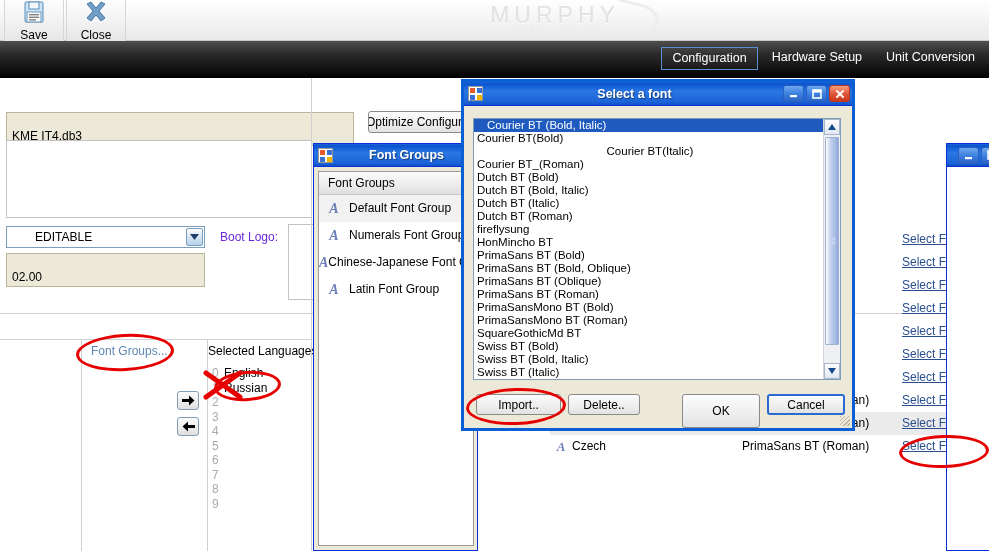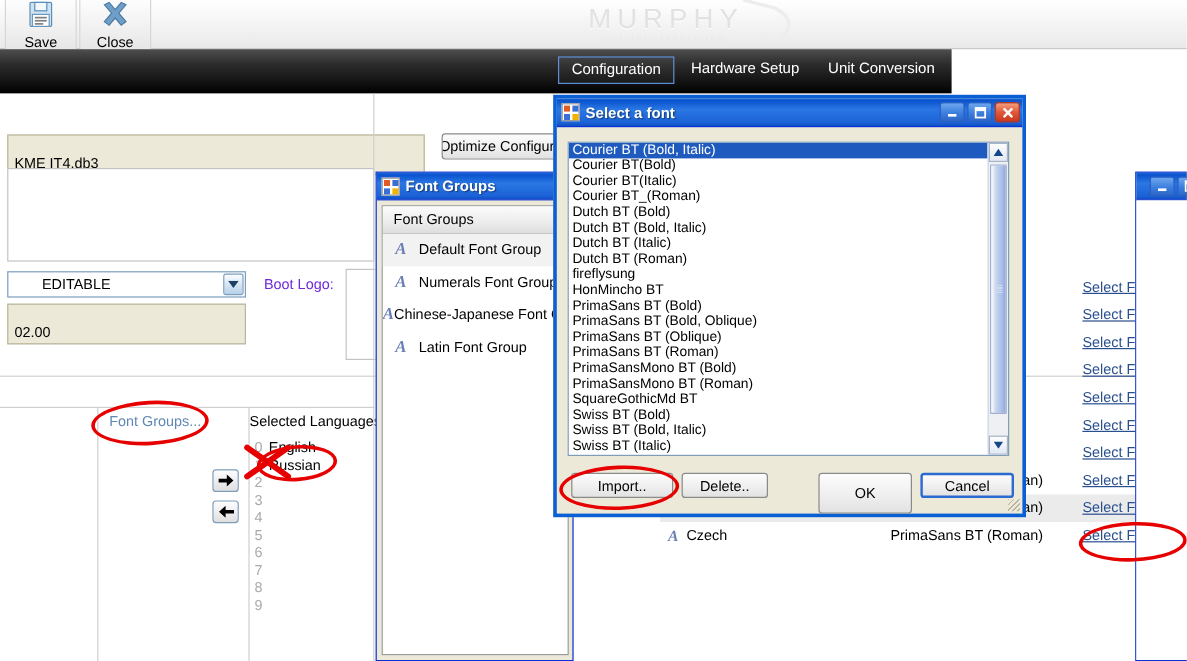--- a/index.html
+++ b/index.html
@@ -47,21 +47,21 @@
     font-family:"Liberation Serif", serif; margin-top:-2px;
   }
   .logo .swoosh{
     position:absolute; right:-4px; top:1px; width:46px; height:32px;
     border:3px solid #ededed; border-left-color:transparent; border-bottom-color:transparent;
     border-radius:0 60% 70% 0; transform:rotate(14deg);
   }
 
   
   .menubar {
-    position:absolute; left:0; top:41px; width:793px; height:37px;
+    position:absolute; left:0; top:41px; width:989px; height:37px;
     background:linear-gradient(#4e4e4e 0%, #2b2b2b 35%, #151515 70%, #000 100%);
   }
   .menubar .items { position:absolute; right:4px; top:6px; display:flex; gap:0; }
   .menu-item {
     color:#fff; font-size:12.5px; padding:3px 10px 4px; margin-left:4px;
     white-space:nowrap;
   }
   .menu-item.sel { border:1px solid #5d8fd6; background:rgba(255,255,255,.04); }
 
   
@@ -127,20 +127,21 @@
   .fg-lang { width:170px; }
   .fg-font { width:160px; }
   .fg-link { flex:1; text-align:left; }
 
   
   .xpwin { position:absolute; background:#ece9d8; border:1px solid #0831d9; }
   .xpwin .tbar {
     height:23px; background:linear-gradient(#1d67d7 0%, #0a53cf 8%, #2a77e4 40%, #1b62d6 88%, #0f4fc4 100%);
     display:flex; align-items:center; padding:0 2px 0 4px;
     border-bottom:1px solid #0831d9;
+    text-align:center;
   }
   .xpwin .tbar .ttl {
     color:#fff; font-weight:bold; font-size:12.5px; margin-left:5px;
     text-shadow:1px 1px 1px rgba(0,0,0,.45); flex:1; white-space:nowrap; overflow:hidden;
   }
   .wbtn {
     width:21px; height:17px; border:1px solid #2a5fc0; border-radius:3px; margin-left:2px;
     background:linear-gradient(#6ea7ee,#3b7ede 55%,#2c65c6);
     display:flex; align-items:center; justify-content:center;
     color:#fff; font-size:10px; font-weight:bold; position:relative;
@@ -433,23 +434,23 @@
             <line x1="2" y1="2" x2="8" y2="8"></line>
             <line x1="8" y1="2" x2="2" y2="8"></line>
           </g>
       </svg>
     </div>
   </div>
 
   <div style="position:absolute; left:9px; top:36px; width:368px; height:262px; background:#fff; border:1px solid #7f9db9; overflow:hidden;">
 
     <div style="position:absolute; left:0; top:0; right:17px; bottom:0;">
-      <div style="height:13px;line-height:13px;padding-left:3px;font-size:11.5px;background:#1f5bbf;color:#fff;">Courier BT (Bold, Italic)</div>
+      <div style="height:13px;line-height:13px;padding-left:13px;font-size:11.5px;background:#1f5bbf;color:#fff;">Courier BT (Bold, Italic)</div>
       <div style="height:13px;line-height:13px;padding-left:3px;font-size:11.5px;">Courier BT(Bold)</div>
-      <div style="height:13px;line-height:13px;padding-left:3px;font-size:11.5px;">Courier BT(Italic)</div>
+      <div style="height:13px;line-height:13px;padding-left:3px;font-size:11.5px;text-align:center;">Courier BT(Italic)</div>
       <div style="height:13px;line-height:13px;padding-left:3px;font-size:11.5px;">Courier BT_(Roman)</div>
       <div style="height:13px;line-height:13px;padding-left:3px;font-size:11.5px;">Dutch BT (Bold)</div>
       <div style="height:13px;line-height:13px;padding-left:3px;font-size:11.5px;">Dutch BT (Bold, Italic)</div>
       <div style="height:13px;line-height:13px;padding-left:3px;font-size:11.5px;">Dutch BT (Italic)</div>
       <div style="height:13px;line-height:13px;padding-left:3px;font-size:11.5px;">Dutch BT (Roman)</div>
       <div style="height:13px;line-height:13px;padding-left:3px;font-size:11.5px;">fireflysung</div>
       <div style="height:13px;line-height:13px;padding-left:3px;font-size:11.5px;">HonMincho BT</div>
       <div style="height:13px;line-height:13px;padding-left:3px;font-size:11.5px;">PrimaSans BT (Bold)</div>
       <div style="height:13px;line-height:13px;padding-left:3px;font-size:11.5px;">PrimaSans BT (Bold, Oblique)</div>
       <div style="height:13px;line-height:13px;padding-left:3px;font-size:11.5px;">PrimaSans BT (Oblique)</div>

